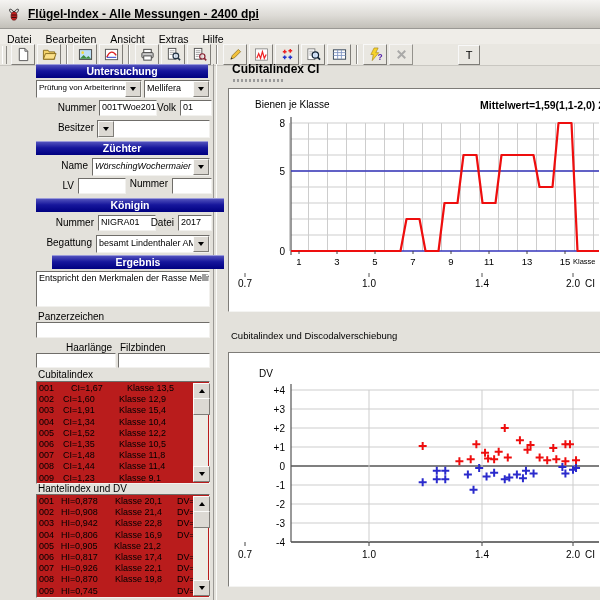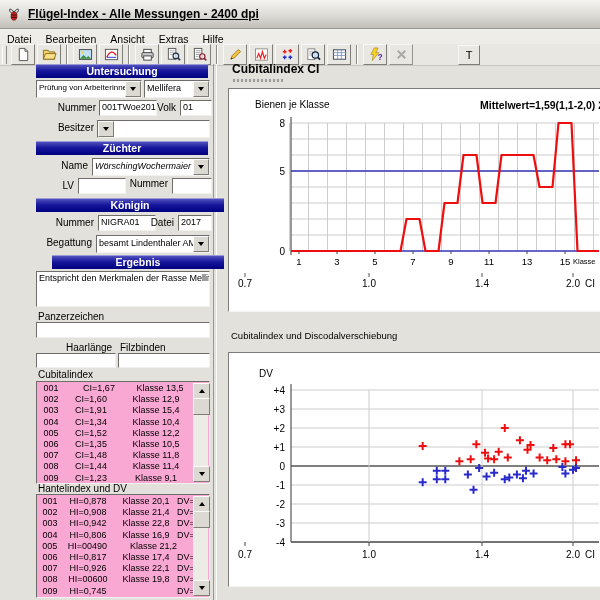--- a/index.html
+++ b/index.html
@@ -36,21 +36,21 @@
     font-size:9px;line-height:13px;padding:0 2px;white-space:nowrap;overflow:hidden;}
   .dd{position:absolute;background:#fff;border:1px solid;border-color:#6f6d69 #f2f1ee #f2f1ee #6f6d69;
     display:flex;}
   .ddt{flex:1;font-size:9px;line-height:14px;padding:0 2px;white-space:nowrap;overflow:hidden;}
   .ddt.small{font-size:8px;}
   .dda{width:14px;background:#dcd9d3;border:1px solid;border-color:#fbfbf9 #7f7d78 #7f7d78 #fbfbf9;
     display:flex;align-items:center;justify-content:center;}
   .tri{width:0;height:0;border-left:3.5px solid transparent;border-right:3.5px solid transparent;
     border-top:4px solid #000;}
   .trid{border-top:4px solid #000;}
-  .lb{position:absolute;background:#f9a8d4;border:1px solid;border-color:#6f6d69 #f2f1ee #f2f1ee #6f6d69;text-align:center;}
+  .lb{position:absolute;background:#b91c1c;border:1px solid;border-color:#6f6d69 #f2f1ee #f2f1ee #6f6d69;}
   .lbrows{position:absolute;left:2px;top:1px;right:16px;bottom:1px;overflow:hidden;}
   .lr{display:flex;font-size:9px;line-height:11.2px;white-space:nowrap;}
   .lr span{display:inline-block;overflow:hidden;}
   .lr span:last-child{flex:1;}
   .sb{position:absolute;right:1px;top:1px;bottom:1px;width:15px;background:#edebe5;}
   .sbu,.sbd,.sbth{position:absolute;left:0;width:15px;background:#dcd9d3;border:1px solid;
     border-color:#fbfbf9 #7f7d78 #7f7d78 #fbfbf9;display:flex;align-items:center;justify-content:center;}
   .sbu{top:0;height:14px;} .sbd{bottom:0;height:14px;} .sbth{top:15px;height:15px;}
   .triu{width:0;height:0;border-left:3.5px solid transparent;border-right:3.5px solid transparent;
     border-bottom:4px solid #000;}
@@ -356,39 +356,39 @@
         <span>DV=+1,2</span>
       </div>
       <div class="lr">
         <span style="width: 22px;">004</span>
         <span style="width: 54px;">HI=0,806</span>
         <span style="width: 62px;">Klasse 16,9</span>
         <span>DV=-1,1</span>
       </div>
       <div class="lr">
         <span style="width: 22px;">005</span>
-        <span style="width: 54px;">HI=00490</span>
+        <span style="width: 54px;">HI=0,905</span>
         <span style="width: 80px;">Klasse 21,2</span>
         <span>DV=+2,0</span>
       </div>
       <div class="lr">
         <span style="width: 22px;">006</span>
         <span style="width: 54px;">HI=0,817</span>
         <span style="width: 62px;">Klasse 17,4</span>
         <span>DV=+0,4</span>
       </div>
       <div class="lr">
         <span style="width: 22px;">007</span>
         <span style="width: 54px;">HI=0,926</span>
         <span style="width: 62px;">Klasse 22,1</span>
         <span>DV=-0,7</span>
       </div>
       <div class="lr">
         <span style="width: 22px;">008</span>
-        <span style="width: 54px;">HI=00600</span>
+        <span style="width: 54px;">HI=0,870</span>
         <span style="width: 62px;">Klasse 19,8</span>
         <span>DV=+0,3</span>
       </div>
       <div class="lr">
         <span style="width: 22px;">009</span>
         <span style="width: 54px;">HI=0,745</span>
         <span style="width: 62px; margin-top: 32px;">Klasse 14,0</span>
         <span>DV=-0,2</span>
       </div>
     </div>

